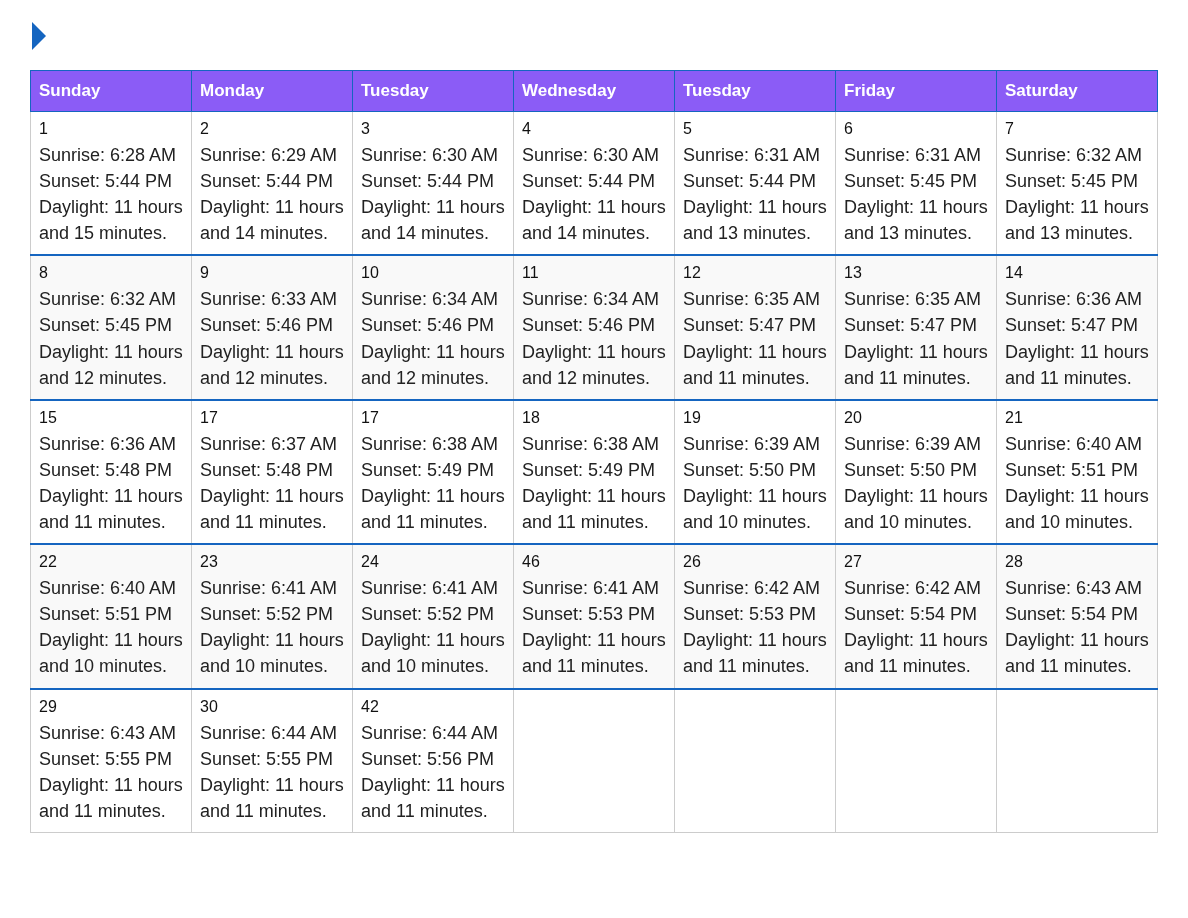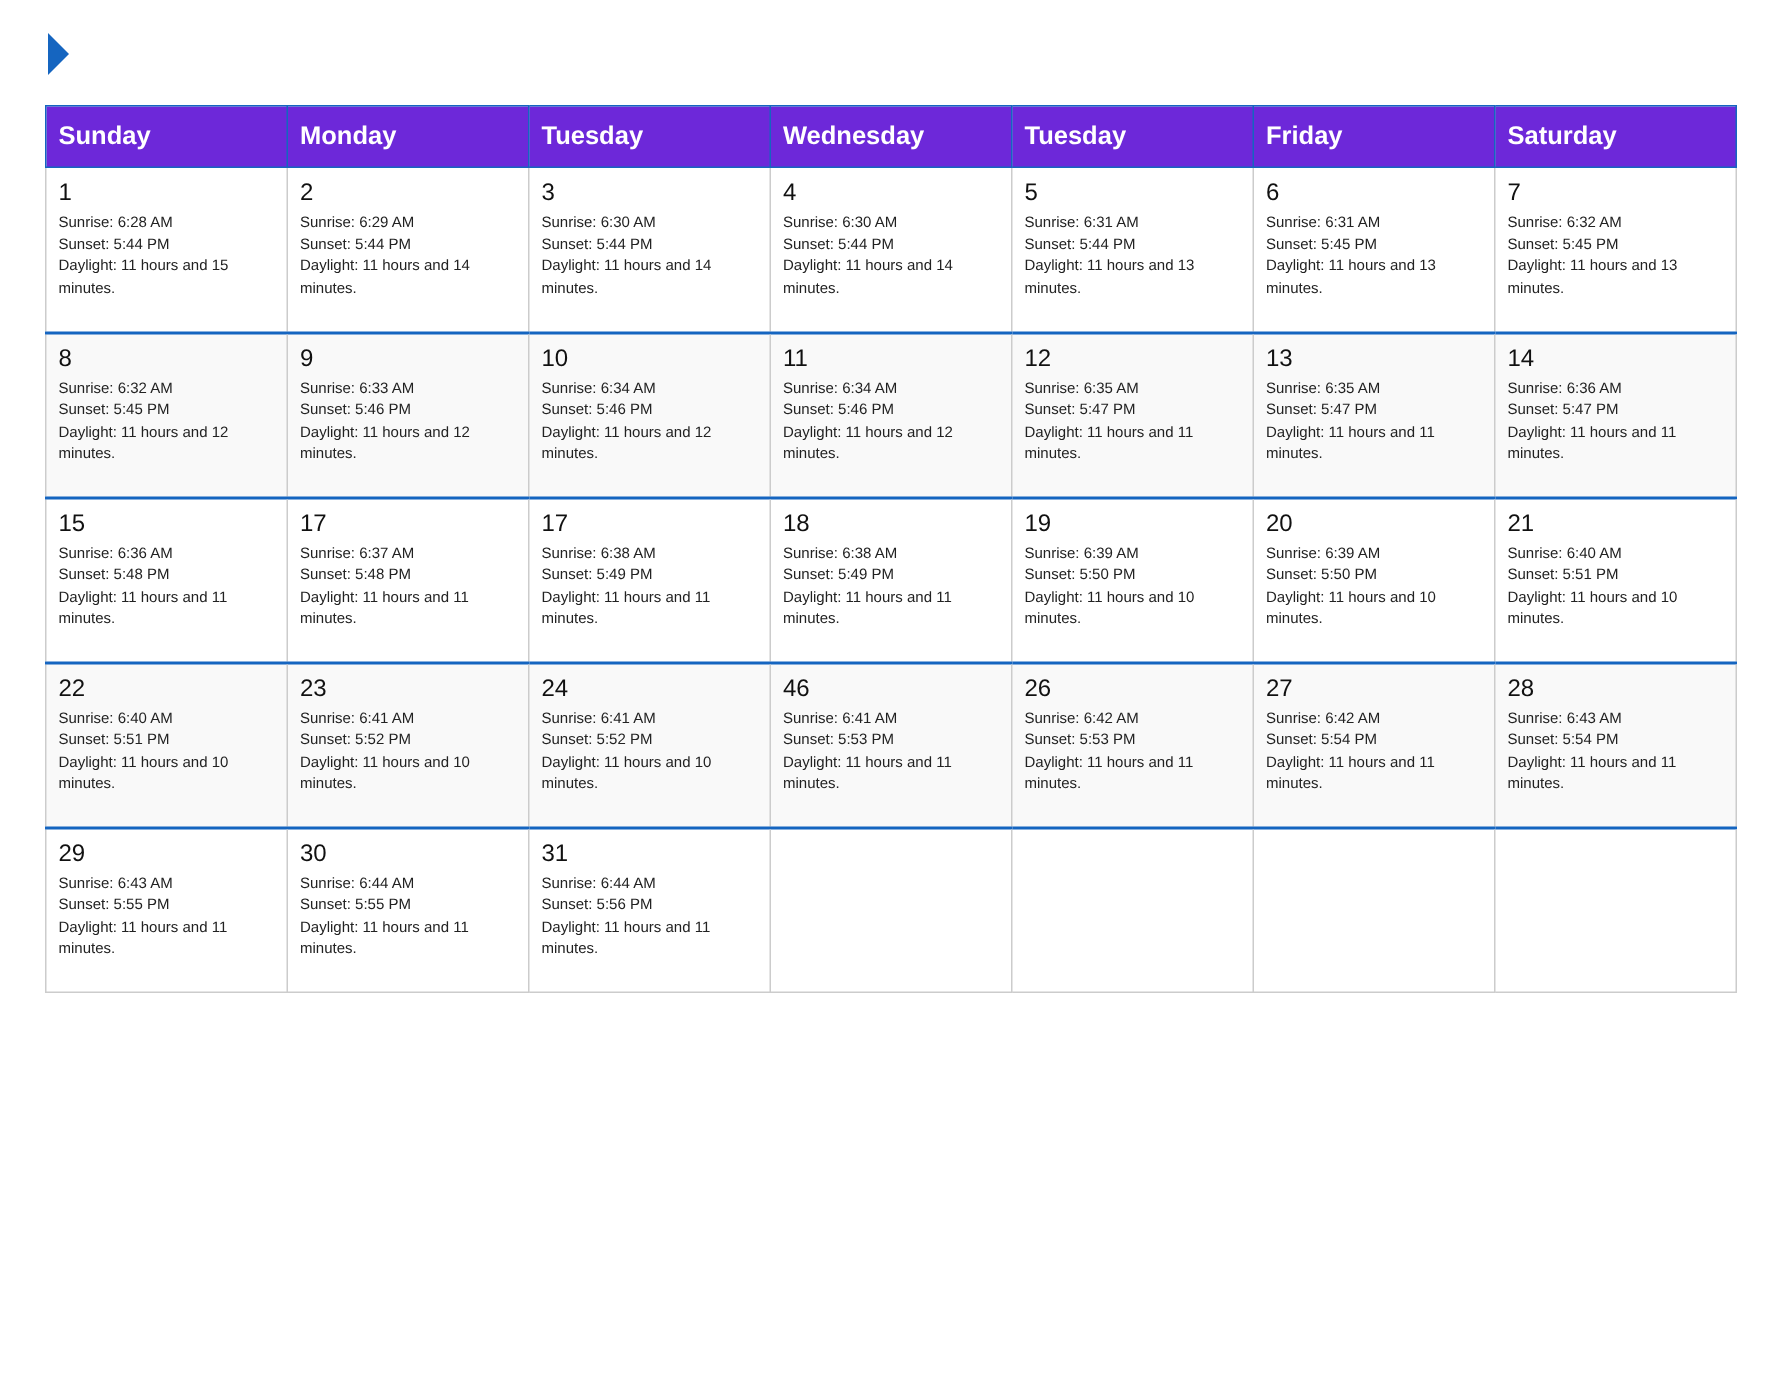--- a/index.html
+++ b/index.html
@@ -59,21 +59,21 @@
       font-size: 22px;
       color: #444;
       font-family: Georgia, serif;
     }
     .calendar {
       width: 100%;
       border-collapse: collapse;
       border: 1px solid #aaa;
     }
     .calendar th {
-      background-color: #6d28d9;
+      background-color: #8b5cf6;
       color: #fff;
       font-size: 17px;
       font-weight: bold;
       padding: 10px 8px;
       text-align: left;
       border: 1px solid #1565c0;
     }
     .calendar td {
       vertical-align: top;
       padding: 8px 8px;
@@ -88,21 +88,21 @@
       background: #f9f9f9;
     }
     .day-num {
       font-size: 16px;
       font-weight: normal;
       color: #111;
       display: block;
       margin-bottom: 4px;
     }
     .day-info {
-      font-size: 10px;
+      font-size: 18px;
       line-height: 1.45;
       color: #222;
     }
     .empty-cell {
       background: #fff !important;
     }
     .row-separator td {
       border-top: 2px solid #1565c0;
     }
   </style>
@@ -259,21 +259,21 @@
       <tr class="row-separator">
         <td>
           <span class="day-num">29</span>
           <div class="day-info">Sunrise: 6:43 AM<br>Sunset: 5:55 PM<br>Daylight: 11 hours and 11 minutes.</div>
         </td>
         <td>
           <span class="day-num">30</span>
           <div class="day-info">Sunrise: 6:44 AM<br>Sunset: 5:55 PM<br>Daylight: 11 hours and 11 minutes.</div>
         </td>
         <td>
-          <span class="day-num">31</span>
+          <span class="day-num">42</span>
           <div class="day-info">Sunrise: 6:44 AM<br>Sunset: 5:56 PM<br>Daylight: 11 hours and 11 minutes.</div>
         </td>
         <td class="empty-cell"></td>
         <td class="empty-cell"></td>
         <td class="empty-cell"></td>
         <td class="empty-cell"></td>
       </tr>
     </tbody>
 </table>
 

